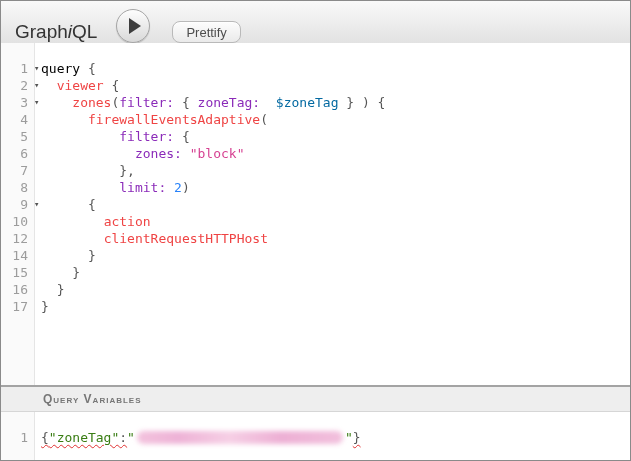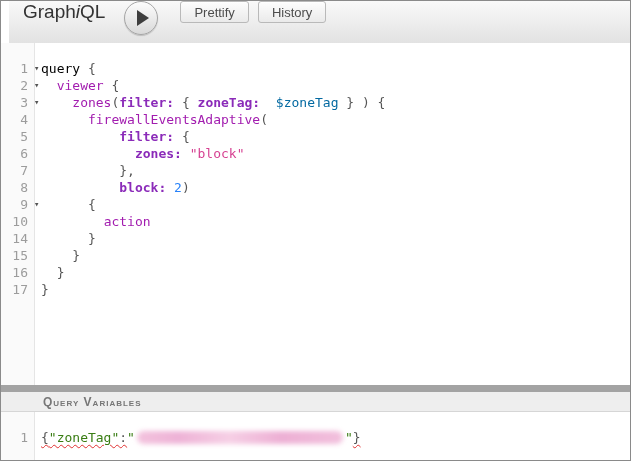--- a/index.html
+++ b/index.html
@@ -1,84 +1,83 @@
 <!DOCTYPE html>
 <html><head>
 <meta charset="utf-8">
 <style>
   html,body{margin:0;padding:0;background:#fff;}
   .app{position:relative;width:631px;height:461px;box-sizing:border-box;border:1px solid #8a8a8a;
        background:#fff;overflow:hidden;font-family:"Liberation Sans",sans-serif;}
 
   
-  .toolbar{position:absolute;top:0;left:8px;right:0;height:42px;
+  .toolbar{position:absolute;top:0;left:0;right:0;height:42px;
            background:linear-gradient(#f9f9f9,#e2e2e2);
-           border-bottom:1px solid #d0d0d0;display:flex;align-items:flex-start;}
+           border-bottom:1px solid #d0d0d0;display:flex;align-items:flex-end;}
   .logo{margin-left:14px;font-size:19px;color:#333;letter-spacing:0;white-space:nowrap;}
   .logo .it{font-style:italic;}
   .execute-btn{margin-left:19px;width:34px;height:34px;border-radius:50%;
                background:linear-gradient(#fdfdfd,#d9d9d9);
                border:1px solid #a5a5a5;box-shadow:0 1px 1px rgba(0,0,0,.18);
                display:flex;align-items:center;justify-content:center;cursor:pointer;box-sizing:border-box;}
   .play-tri{width:0;height:0;border-top:8px solid transparent;border-bottom:8px solid transparent;
             border-left:12px solid #3e3e3e;margin-left:4px;}
   .tb-btn{height:22px;padding:0 13px;border:1px solid #b9b9b9;border-radius:3px;
           background:linear-gradient(#fdfdfd,#eaeaea);box-shadow:0 1px 0 rgba(255,255,255,.7) inset;
           font-size:13px;color:#4d4d4d;cursor:pointer;font-family:"Liberation Sans",sans-serif;}
-  .tb-btn.prettify{margin-left:22px;}
+  .tb-btn.prettify{margin-left:22px;border-radius:8px;}
   .tb-btn.history{margin-left:9px;}
 
   
   .editor{position:absolute;left:0;right:0;background:#fff;overflow:hidden;}
   .editor.query{top:42px;height:342px;}
   .editor.vars{top:411px;height:48px;}
   .editor::before{content:'';position:absolute;left:0;top:0;bottom:0;width:33px;
                   background:#fafafa;border-right:1px solid #e5e5e5;}
   .lines{position:relative;padding-top:17px;
          font-family:"DejaVu Sans Mono","Liberation Mono",monospace;
          font-size:13px;line-height:17px;}
   .cm-line{position:relative;height:17px;}
   .ln{position:absolute;left:0;top:0;width:27px;text-align:right;color:#9c9c9c;}
   .fold{position:absolute;left:33px;top:0;width:8px;font-size:9px;color:#555;cursor:pointer;}
   .code{display:block;margin-left:40px;white-space:pre;color:#555;}
 
   .tk-kw  {color:#000000;}
-  .tk-prop{color:#a21caf;}
-  .tk-attr{color:#8B2BB9;font-weight:bold;}
+  .tk-prop{color:#ef4444;}
+  .tk-attr{color:#8B2BB9;}
   .tk-var {color:#0369a1;}
   .tk-str {color:#D64292;}
   .tk-num {color:#2882F9;}
   .tk-pn  {color:#555;}
   .tk-key {color:#397D13;}
   .err{text-decoration:underline;text-decoration-style:wavy;text-decoration-color:#e03131;
        text-decoration-thickness:1px;text-underline-offset:2px;}
 
   .blur{display:inline-block;width:206px;height:13px;border-radius:7px;vertical-align:-2px;
         margin:0 2px;background:linear-gradient(90deg,#f3c3de,#eeb2d6 20%,#f6cfe5 45%,#edafd4 70%,#f2c0dd);
         filter:blur(2.5px);}
 
   
   .var-title{position:absolute;left:0;right:0;top:384px;height:27px;box-sizing:border-box;
-             background:#eeeeee;border-top:7px solid #a3a3a3;border-bottom:1px solid #d6d6d6;
+             background:#eeeeee;border-top:2px solid #a3a3a3;border-bottom:1px solid #d6d6d6;
              display:flex;align-items:center;cursor:row-resize;}
   .var-title span{margin-left:42px;font-size:12px;font-weight:bold;color:#767676;
                   font-variant:small-caps;letter-spacing:1px;}
 </style>
 </head>
 <body>
 
 <div class="app">
 
   <div class="toolbar">
     <div class="logo"><span>Graph</span><span class="it">i</span><span>QL</span></div>
     <div class="execute-btn">
       <div class="play-tri"></div>
     </div>
     <button class="tb-btn prettify">Prettify</button>
-    <button class="tb-btn history">History</button>
   </div>
 
   <div class="editor query">
     <div class="lines" id="query-lines">
         <div class="cm-line">
           <span class="ln">1</span>
           <span class="fold">▾</span>
           <span class="code"><span class="tk-kw">query</span><span class="tk-pn"> {</span></span>
         </div>
         <div class="cm-line">
@@ -102,30 +101,34 @@
         <div class="cm-line">
           <span class="ln">6</span>
           <span class="code"><span class="tk-pn">            </span><span class="tk-attr">zones:</span><span class="tk-pn"> </span><span class="tk-str">"block"</span></span>
         </div>
         <div class="cm-line">
           <span class="ln">7</span>
           <span class="code"><span class="tk-pn">          },</span></span>
         </div>
         <div class="cm-line">
           <span class="ln">8</span>
-          <span class="code"><span class="tk-pn">          </span><span class="tk-attr">block:</span><span class="tk-pn"> </span><span class="tk-num">2</span><span class="tk-pn">)</span></span>
+          <span class="code"><span class="tk-pn">          </span><span class="tk-attr">limit:</span><span class="tk-pn"> </span><span class="tk-num">2</span><span class="tk-pn">)</span></span>
         </div>
         <div class="cm-line">
           <span class="ln">9</span>
           <span class="fold">▾</span>
           <span class="code"><span class="tk-pn">      {</span></span>
         </div>
         <div class="cm-line">
           <span class="ln">10</span>
           <span class="code"><span class="tk-pn">        </span><span class="tk-prop">action</span></span>
+        </div>
+        <div class="cm-line">
+          <span class="ln">12</span>
+          <span class="code"><span class="tk-pn">        </span><span class="tk-prop">clientRequestHTTPHost</span></span>
         </div>
         <div class="cm-line">
           <span class="ln">14</span>
           <span class="code"><span class="tk-pn">      }</span></span>
         </div>
         <div class="cm-line">
           <span class="ln">15</span>
           <span class="code"><span class="tk-pn">    }</span></span>
         </div>
         <div class="cm-line">

